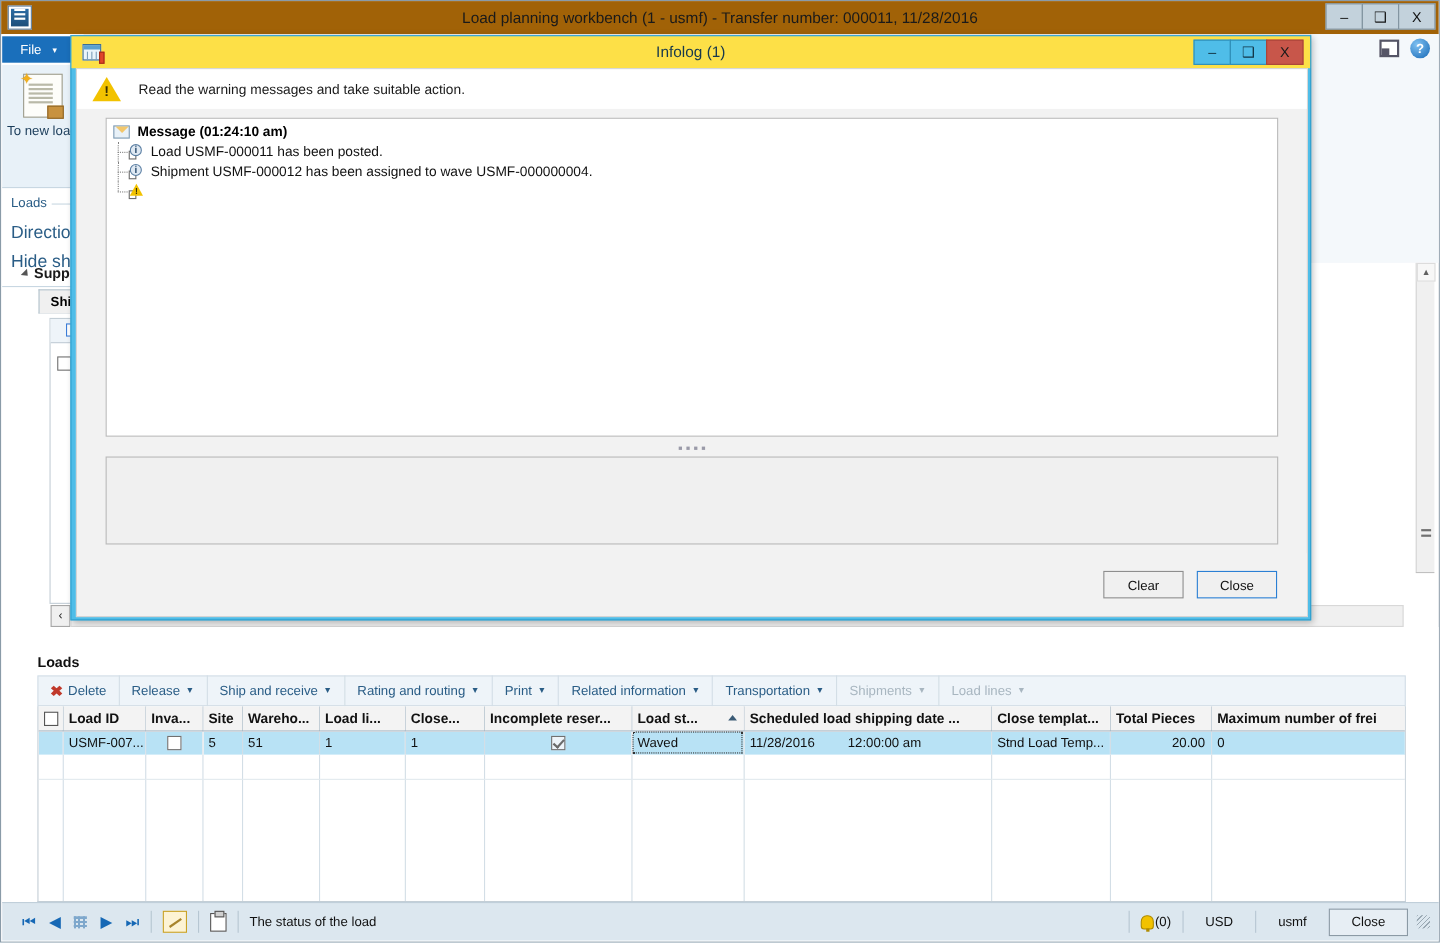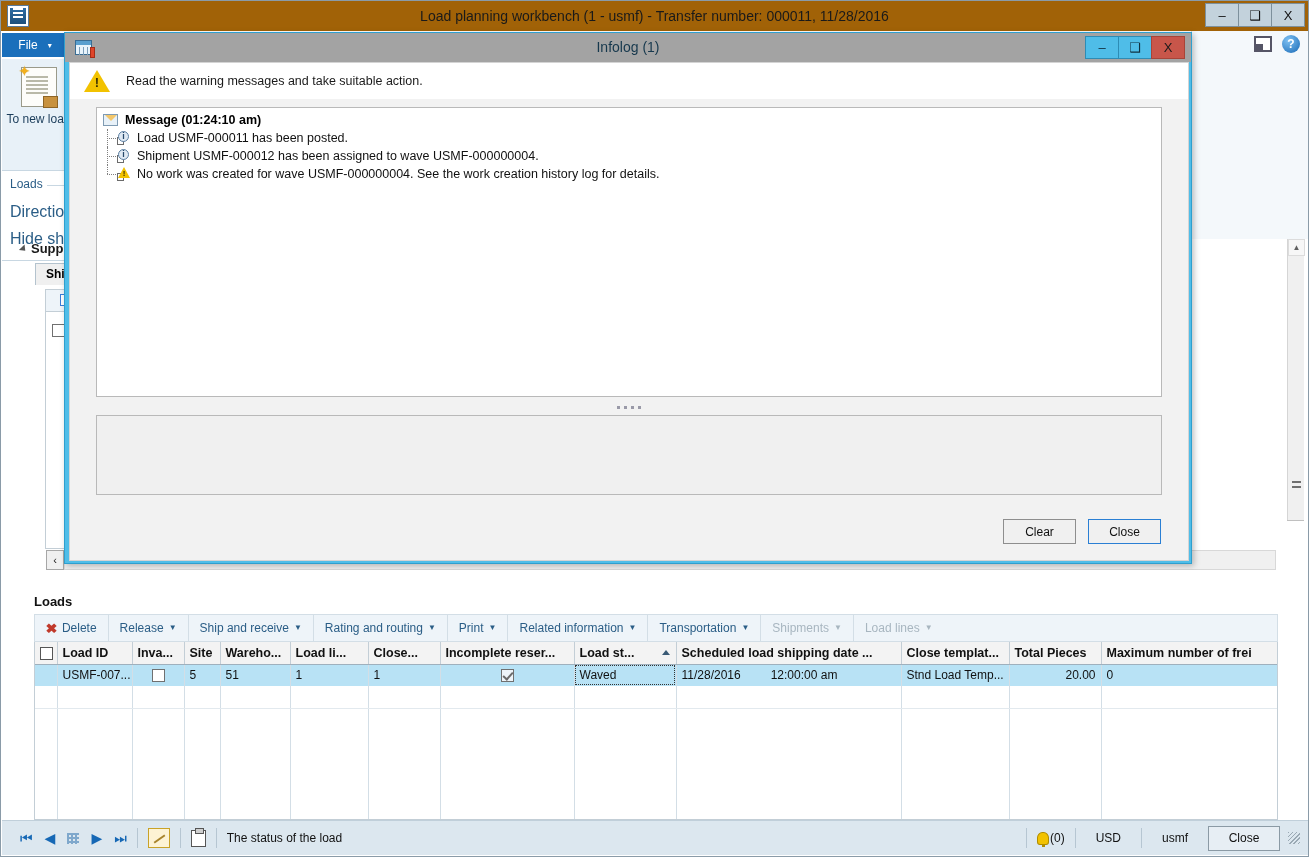--- a/index.html
+++ b/index.html
@@ -275,21 +275,21 @@
   .dialog {
     position: absolute; left: 63px; top: 31px;
     width: 1128px; height: 532px;
     background: #4fbde8;
     border: 1px solid #2f9fce;
     box-shadow: 2px 2px 6px rgba(0,0,0,.25);
   }
   .dlg-titlebar {
     position: absolute; left: 0; top: 0;
     width: 100%; height: 29px;
-    background: #a3a3a3;
+    background: #fde047;
     display: flex; align-items: center;
   }
   .dlg-icon {
     width: 18px; height: 16px; margin-left: 10px;
     position: relative; flex: 0 0 auto;
   }
   .dlg-icon .body {
     position: absolute; left: 0; top: 0;
     width: 17px; height: 15px;
     background: #e9f4fb;
@@ -767,21 +767,20 @@
           </span>
           <span class="msg-text">Shipment USMF-000012 has been assigned to wave USMF-000000004.</span>
         </div>
 
         <div class="msg-item last">
           <span class="tree"></span>
           <span class="ico-warn">
             <span class="pg"></span>
               <span class="tri2"></span>
           </span>
-          <span class="msg-text">No work was created for wave USMF-000000004. See the work creation history log for details.</span>
         </div>
       </div>
 
       <div class="splitter">
         <span></span>
           <span></span>
           <span></span>
           <span></span>
       </div>
 

